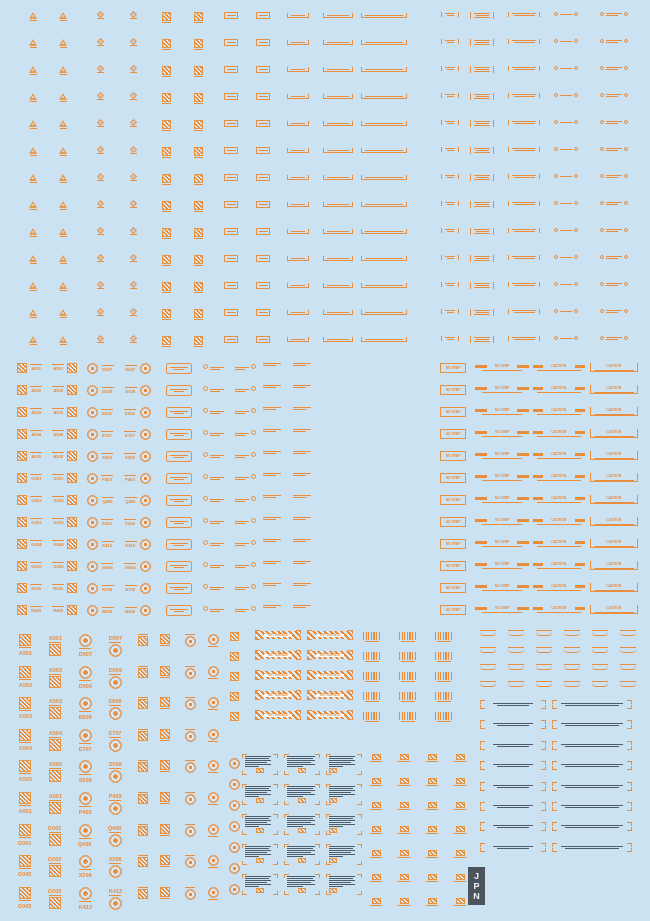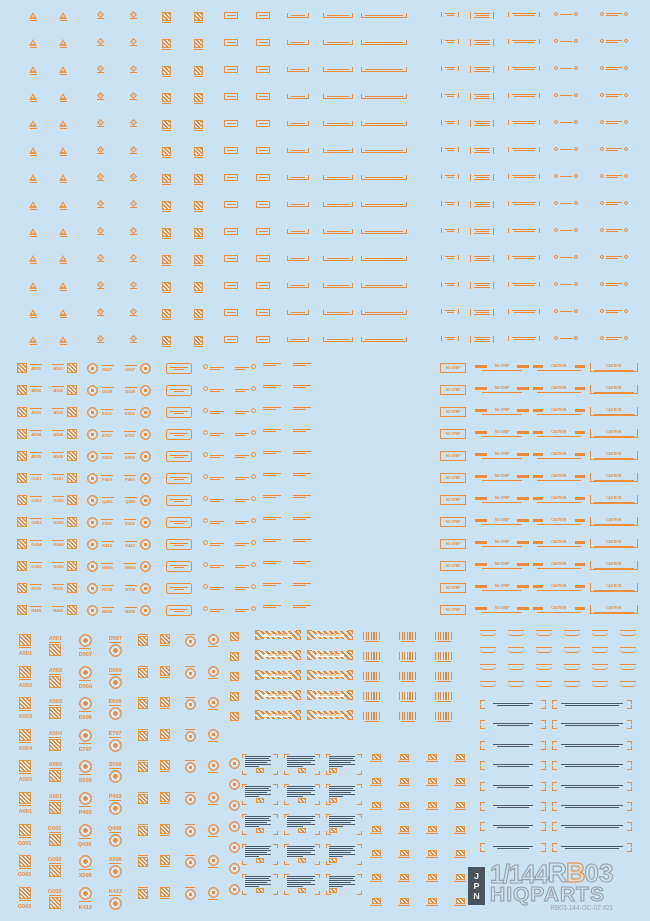--- a/index.html
+++ b/index.html
@@ -3367,24 +3367,14 @@
         </span>
       </div>
     </div>
 
   <div id="logo" class="abs" style="left:468px;top:860px;width:180px;height:58px;display:flex;align-items:flex-start;">
     <div style="width:17px;height:38px;background:#4b545c;margin-top:7px;display:flex;flex-direction:column;align-items:center;justify-content:center;gap:1px;">
       <span style="color:#eef3f6;font-weight:bold;font-size:9px;line-height:1;">J</span>
       <span style="color:#eef3f6;font-weight:bold;font-size:9px;line-height:1;">P</span>
       <span style="color:#eef3f6;font-weight:bold;font-size:9px;line-height:1;">N</span>
     </div>
-    <div style="margin-left:5px;display:flex;flex-direction:column;align-items:flex-start;">
-      <div style="display:flex;align-items:flex-end;height:25px;">
-        <span class="ol" style="font-weight:bold;font-size:25px;line-height:.9;letter-spacing:-1px;">1/144</span>
-        <span class="ol" style="font-weight:bold;font-size:27px;line-height:.85;letter-spacing:-1px;">R</span>
-        <span class="olo" style="font-weight:bold;font-size:27px;line-height:.85;letter-spacing:-1px;">B</span>
-        <span class="ol" style="font-weight:bold;font-size:26px;line-height:.87;letter-spacing:0;">03</span>
-      </div>
-      <span class="ol" style="font-weight:bold;font-size:21px;line-height:1;letter-spacing:1px;margin-top:-2px;">HIQPARTS</span>
-      <span style="color:#9aa3ab;font-size:6.5px;line-height:1;align-self:flex-end;margin-top:1px;">RB03-144-OC-02 #21</span>
-    </div>
   </div>
 </div>
 
 </body></html>

